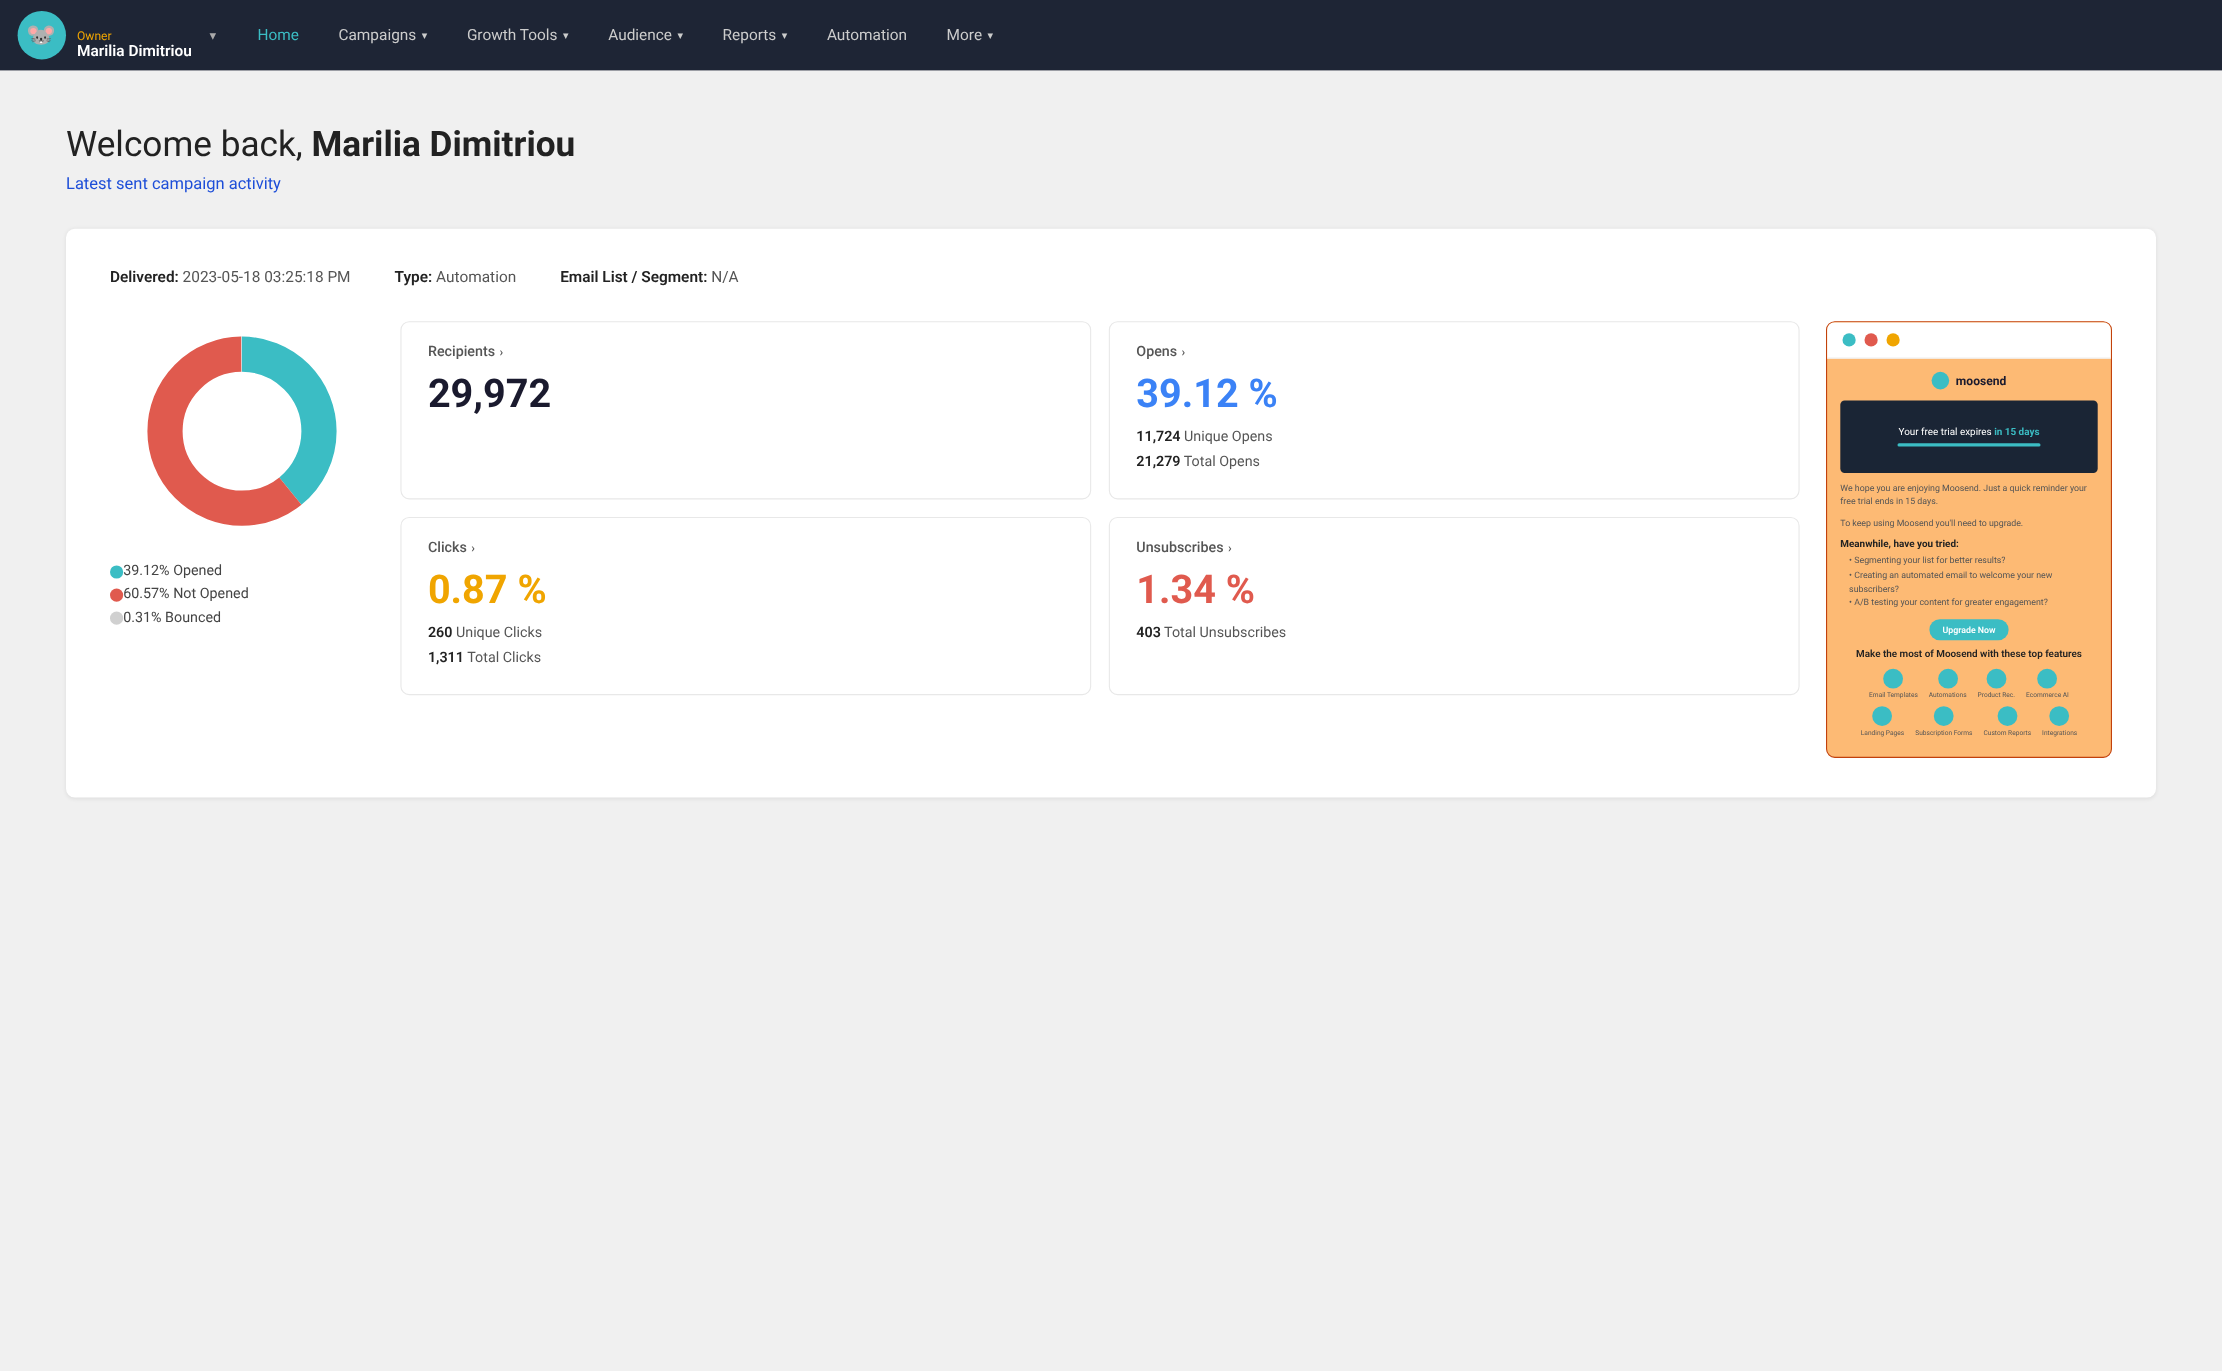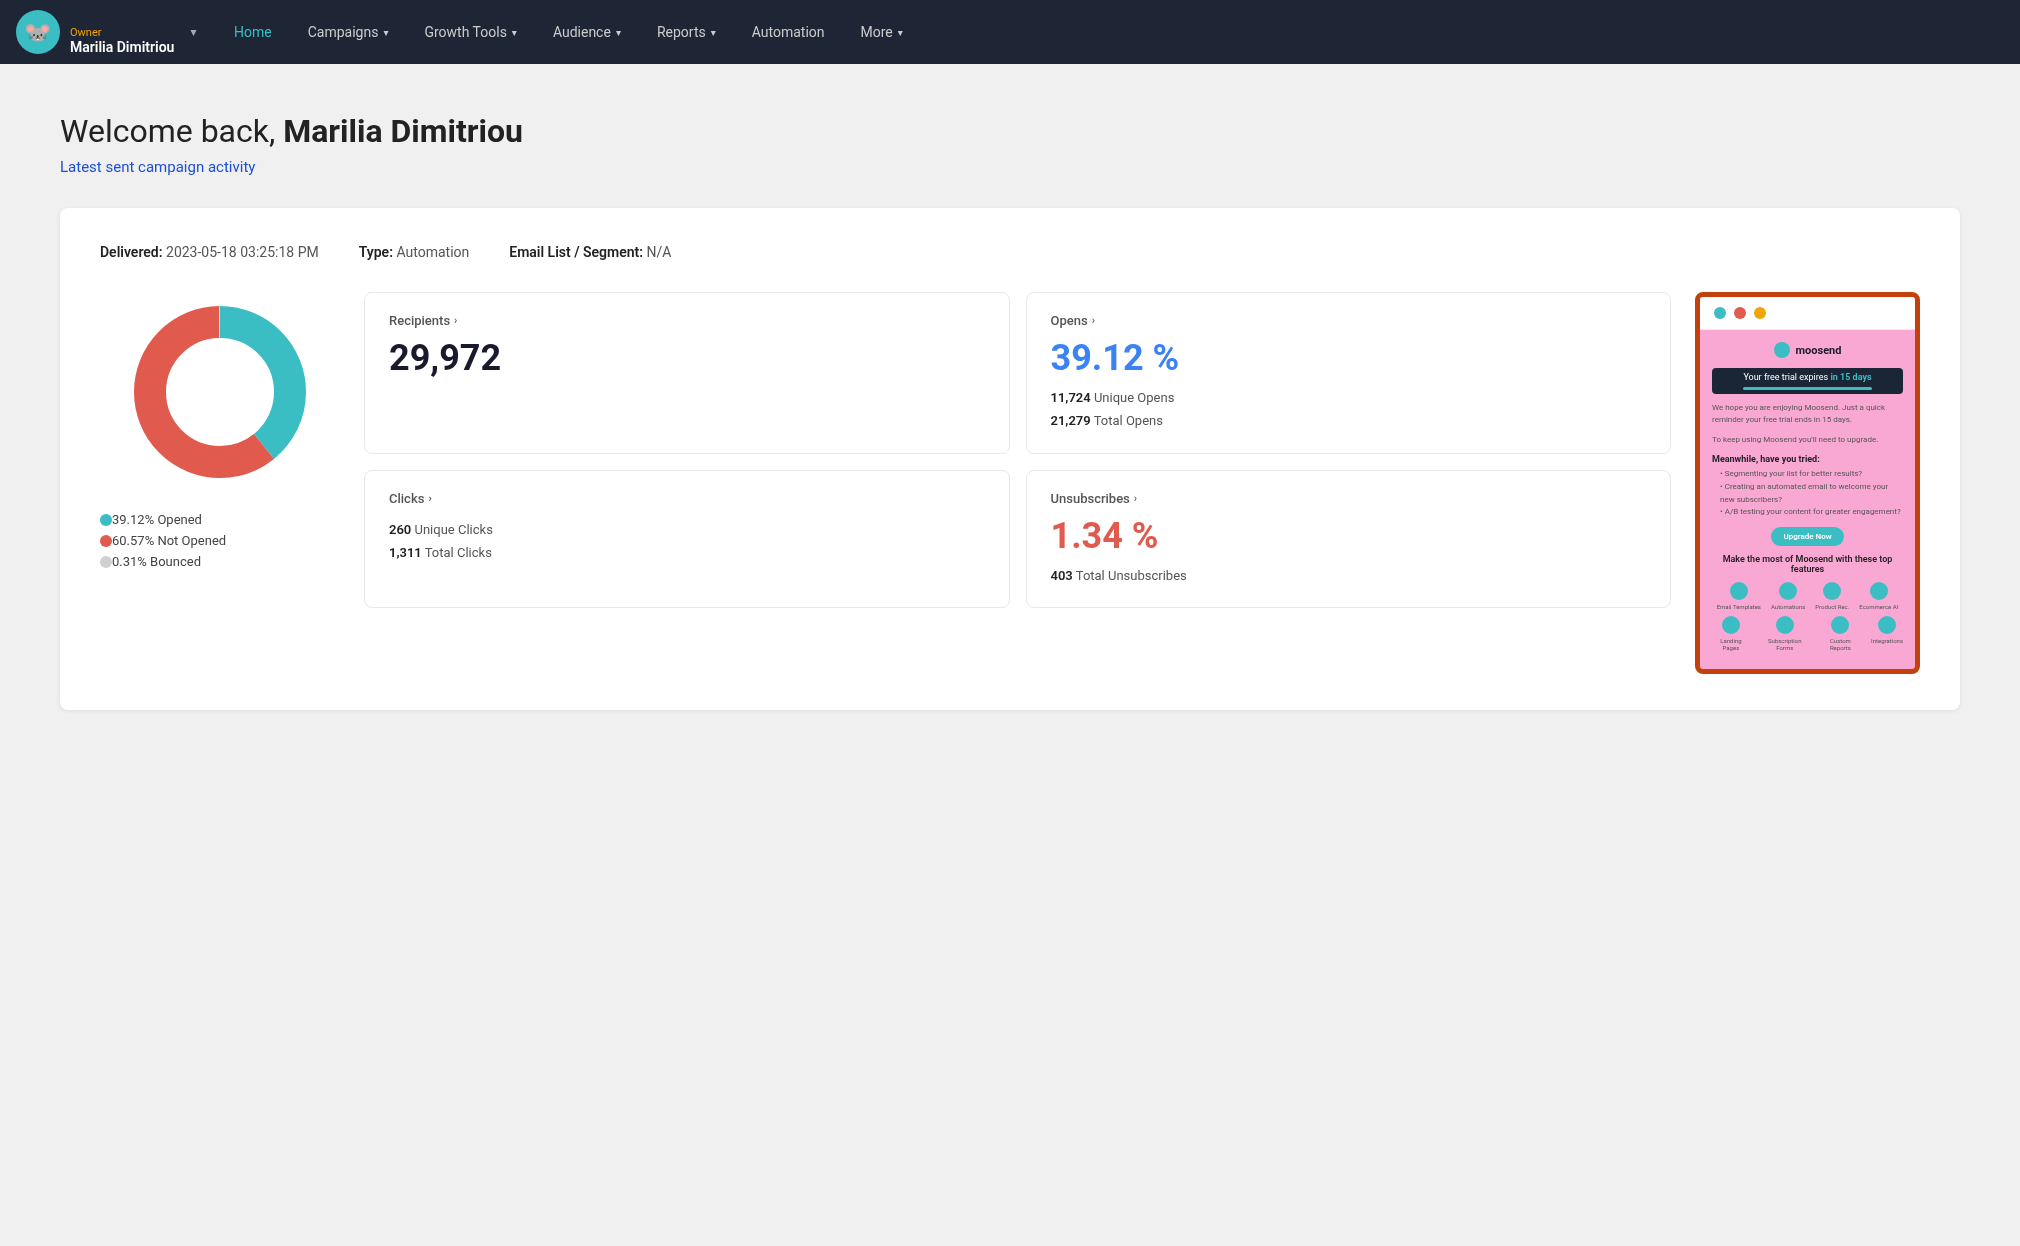--- a/index.html
+++ b/index.html
@@ -127,26 +127,26 @@
       line-height: 1;
     }
     .stat-value.teal { color: #3b82f6; }
     .stat-value.gold { color: #f0a500; }
     .stat-value.red { color: #e05a4e; }
     .stat-sub { font-size: 13px; color: #555; line-height: 1.8; }
     .stat-sub strong { color: #222; font-weight: 600; }
 
     
     .email-preview {
-      width: 225px;
+      width: 260px;
       flex-shrink: 0;
-      border: 5px solid #c2410c;
+      border: 1px solid #c2410c;
       border-radius: 8px;
       overflow: hidden;
-      background: #f9a8d4;
+      background: #fdba74;
     }
     .preview-titlebar {
       background: #fff;
       padding: 10px 14px;
       display: flex;
       align-items: center;
       gap: 8px;
       border-bottom: 1px solid #eee;
     }
     .preview-dot { width: 12px; height: 12px; border-radius: 50%; }
@@ -157,21 +157,21 @@
       justify-content: center;
       gap: 6px;
       margin-bottom: 10px;
     }
     .preview-logo-icon { width: 16px; height: 16px; background: #3bbdc4; border-radius: 50%; }
     .preview-logo-text { font-size: 11px; font-weight: 700; color: #1a1a2e; }
     .preview-banner {
       background: #1a2535;
       color: #fff;
       border-radius: 4px;
-      padding: 4px;
+      padding: 24px;
       font-size: 9px;
       text-align: center;
       margin-bottom: 8px;
     }
     .preview-banner strong { color: #3bbdc4; }
     .preview-progress {
       height: 3px;
       background: #3bbdc4;
       border-radius: 2px;
       width: 70%;
@@ -310,20 +310,21 @@
             <strong>11,724</strong> Unique Opens<br>
             <strong>21,279</strong> Total Opens
           </div>
         </div>
 
         <div class="stat-card">
           <div class="stat-label">
             <span>Clicks</span>
             <span class="arrow-right">›</span>
           </div>
+          <div class="stat-value gold">0.87 %</div>
           <div class="stat-sub">
             <strong>260</strong> Unique Clicks<br>
             <strong>1,311</strong> Total Clicks
           </div>
         </div>
 
         <div class="stat-card">
           <div class="stat-label">
             <span>Unsubscribes</span>
             <span class="arrow-right">›</span>

